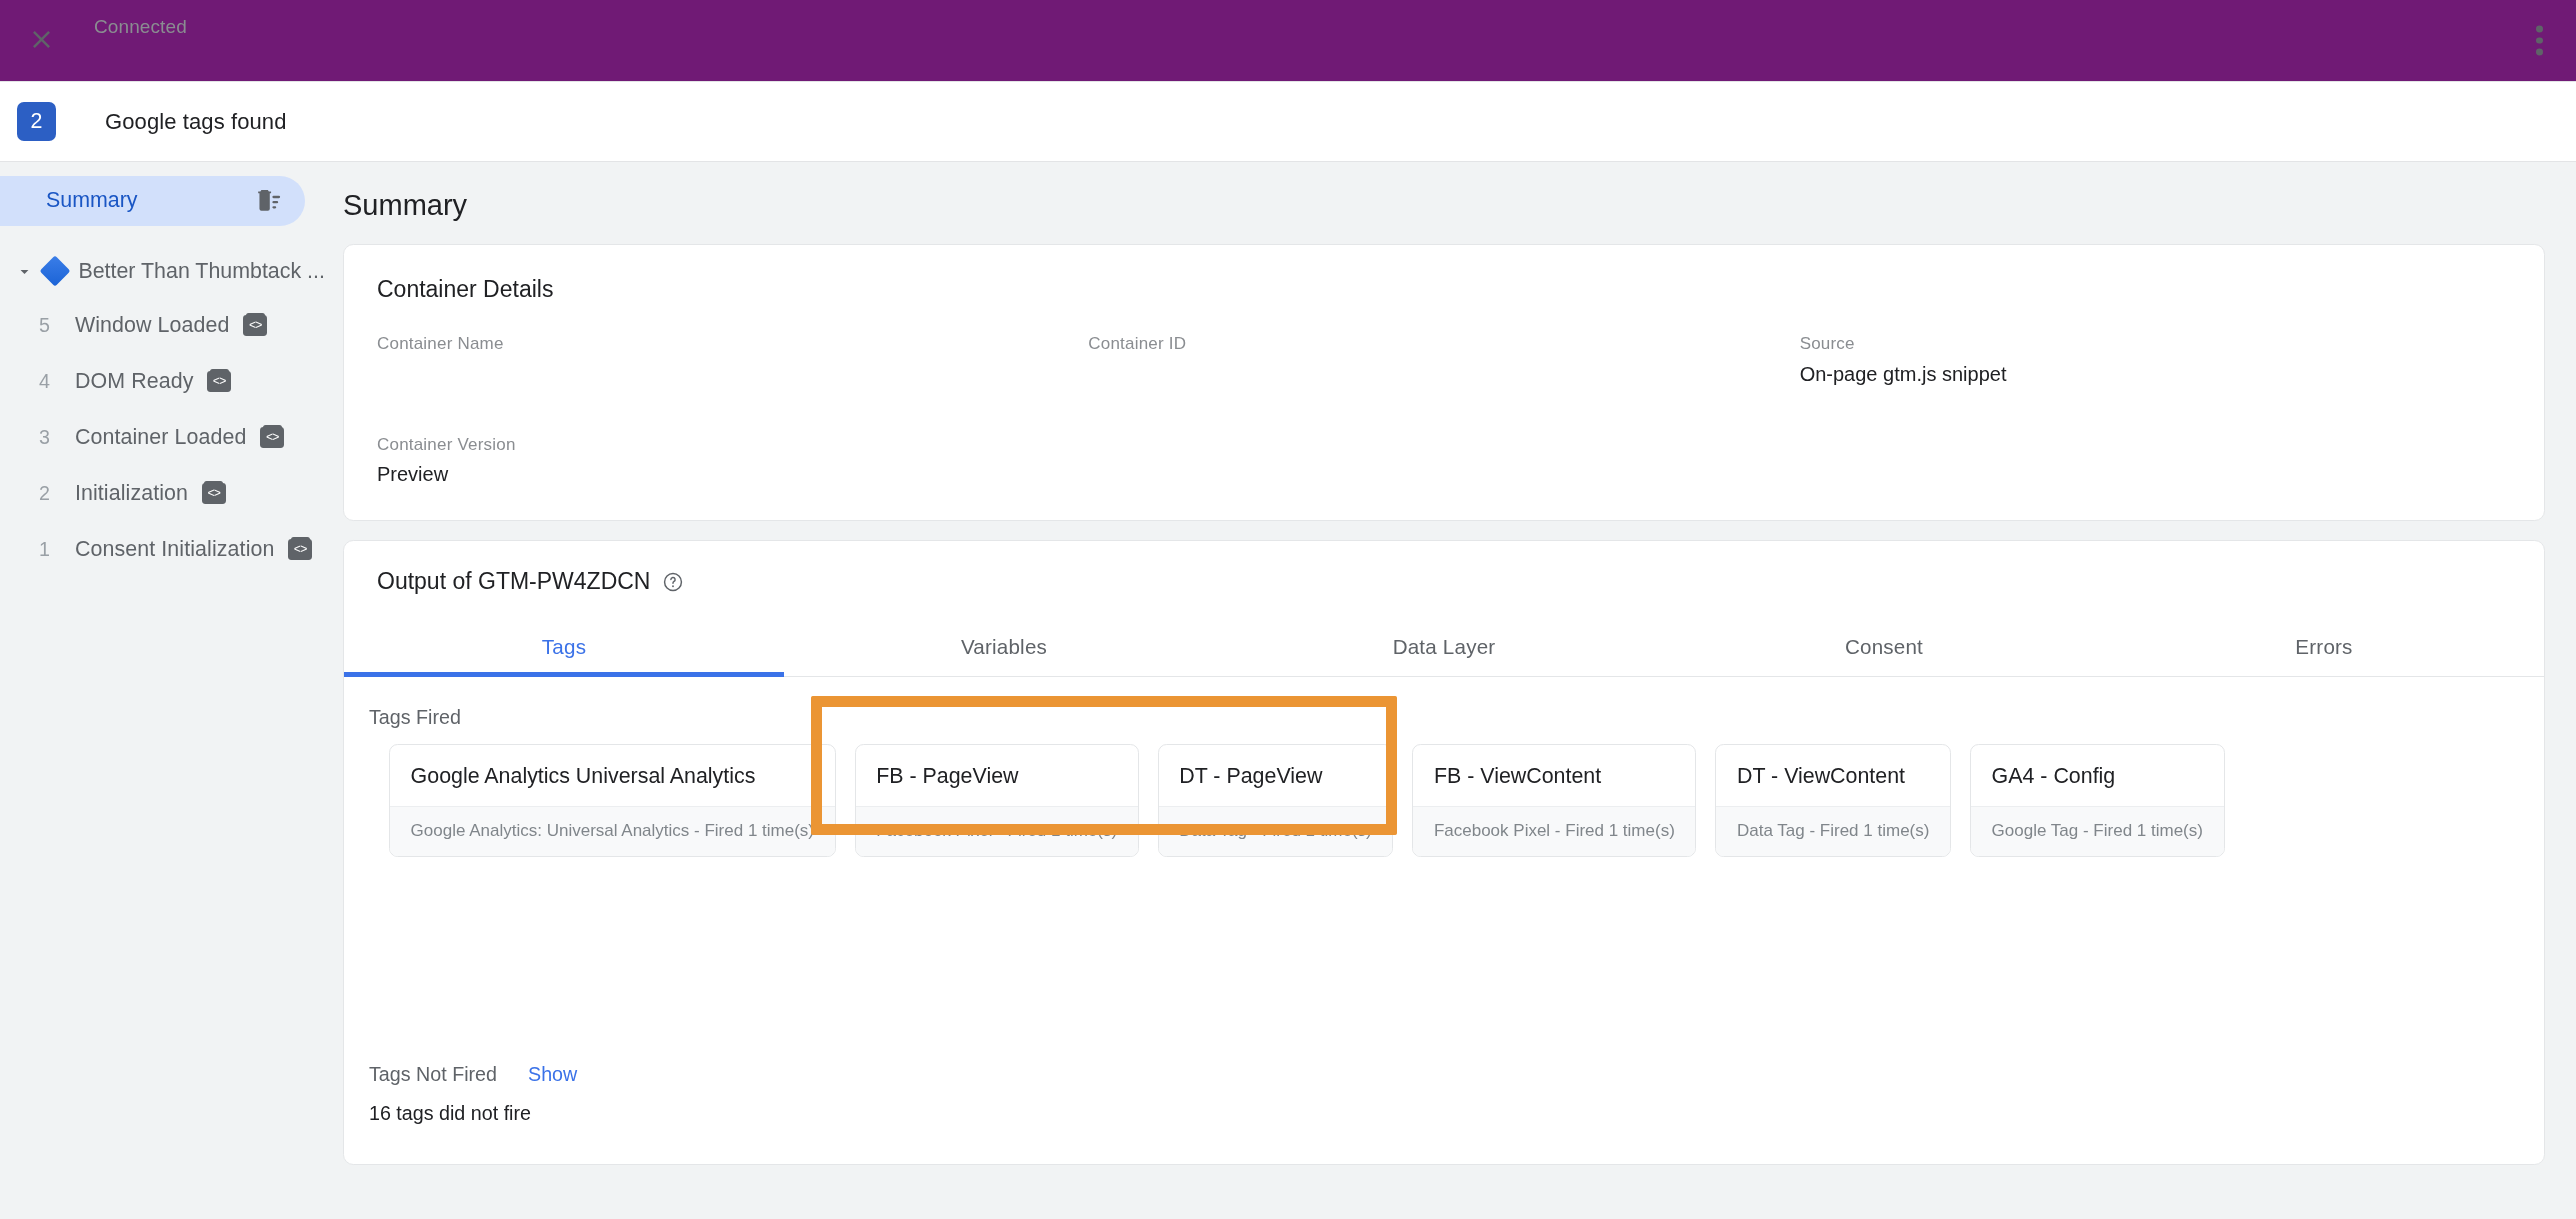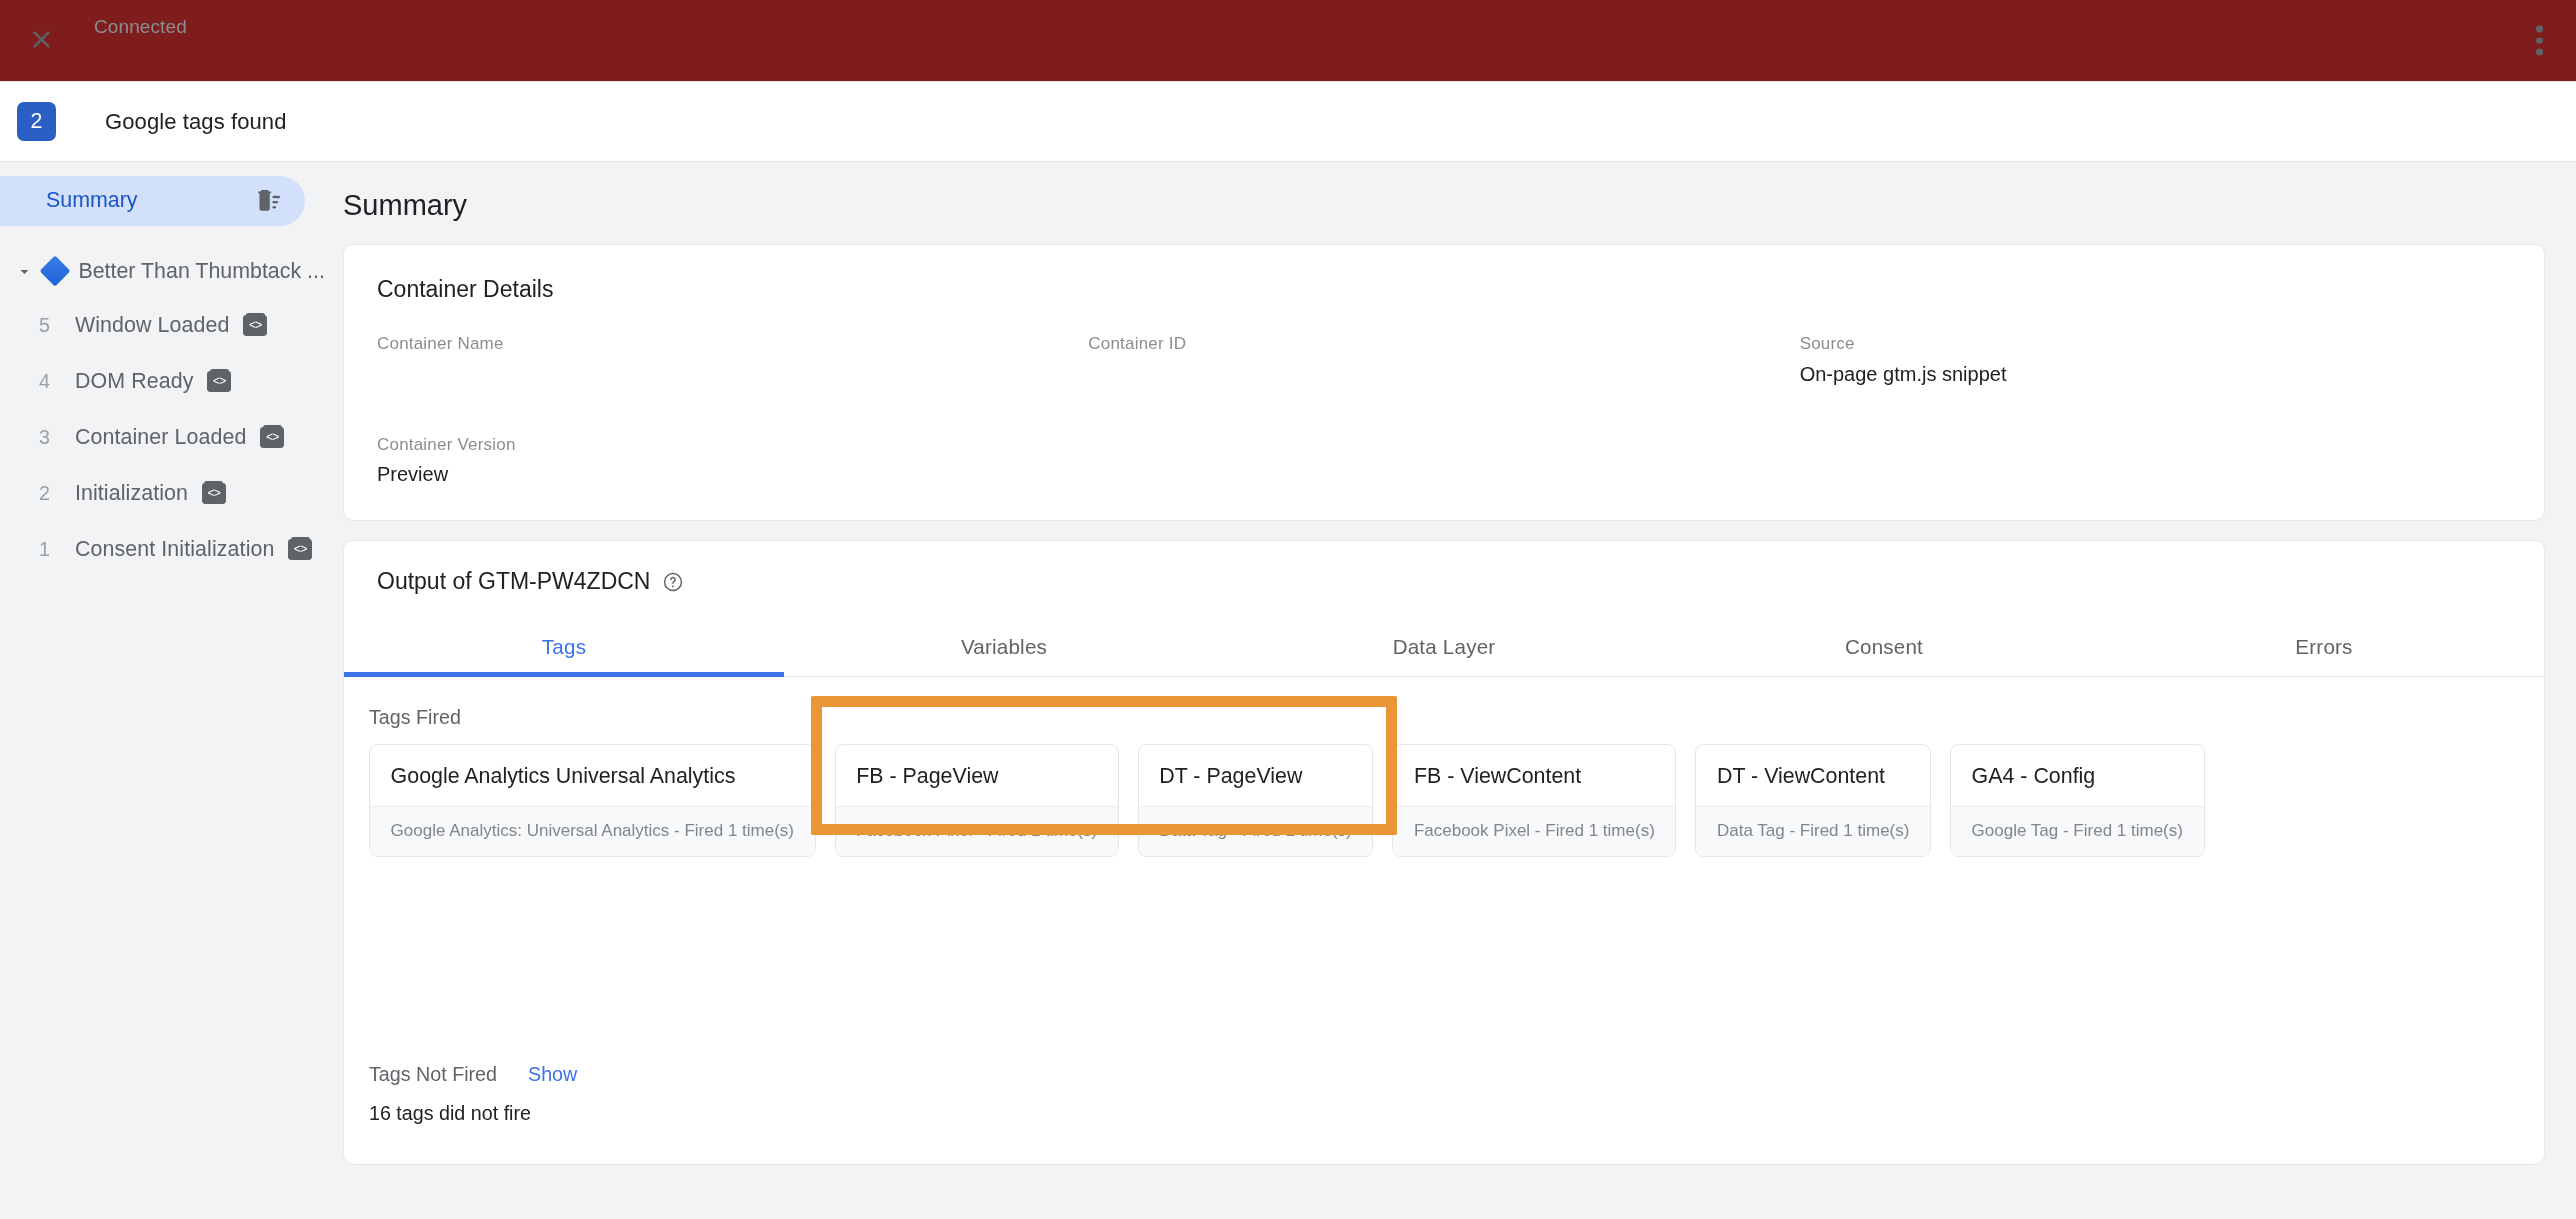--- a/index.html
+++ b/index.html
@@ -7,21 +7,21 @@
     width: 2576px; height: 1219px;
     background: #f1f3f4;
     font-family: "Liberation Sans", sans-serif;
     overflow: hidden;
     -webkit-font-smoothing: antialiased;
   }
 
   
   .topbar {
     height: 82px;
-    background: #7f1d1d;
+    background: #701a75;
     border-bottom: 0.9px solid #e3e4e6;
     display: flex;
     align-items: center;
     position: relative;
   }
   .close-btn {
     width: 48px; height: 48px;
     margin-left: 17px;
     display: flex; align-items: center; justify-content: center;
     border-radius: 50%;
@@ -270,20 +270,21 @@
   .section-label {
     font-size: 19.7px;
     color: #5f6368;
     margin-bottom: 15.4px;
   }
   .tag-list {
     display: flex;
     gap: 19px;
     align-items: flex-start;
     flex-wrap: nowrap;
+    margin-left: 20px;
   }
   .tag-card {
     border: 0.9px solid #e4e6e8;
     border-radius: 8.6px;
     overflow: hidden;
     background: #fff;
     cursor: pointer;
     min-width: 0;
   }
   .tag-card .tc-name {

